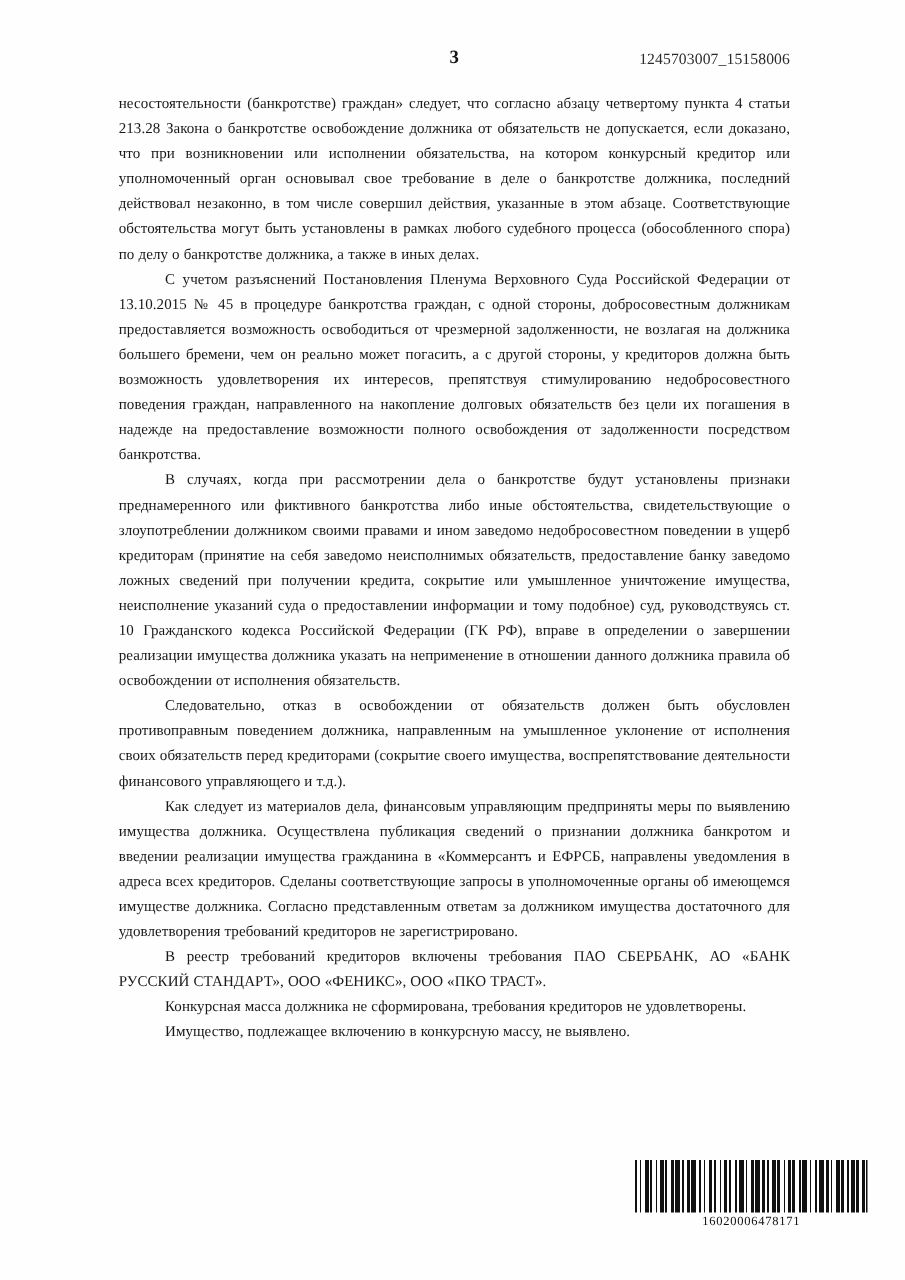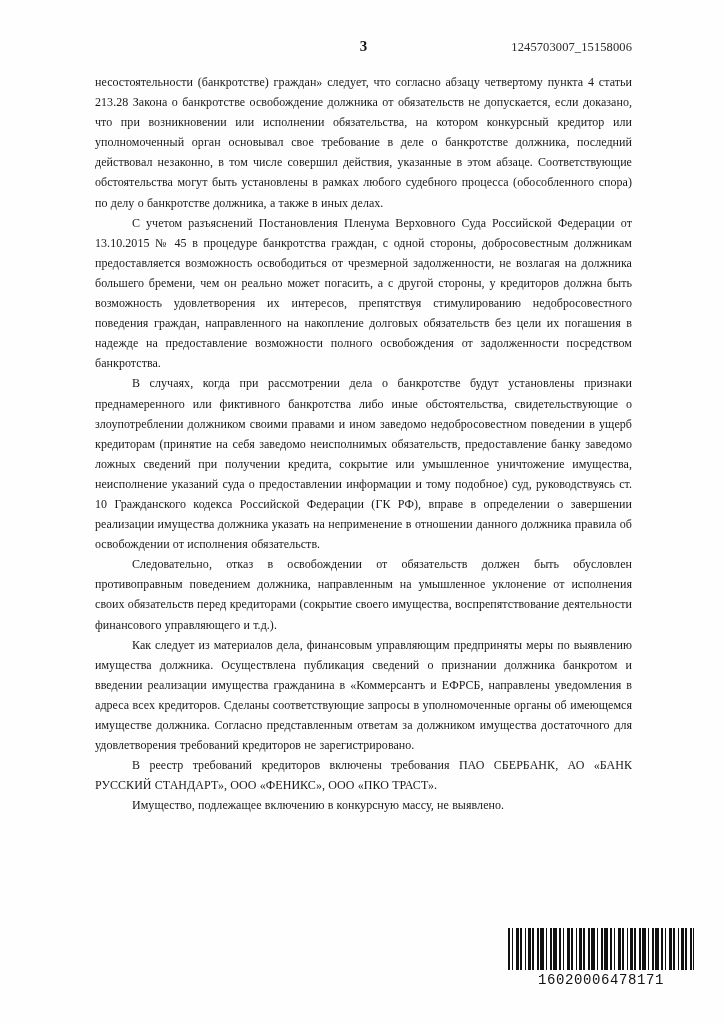--- a/index.html
+++ b/index.html
@@ -98,22 +98,22 @@
         #111 17px, #111 18px, #fff 18px, #fff 20px,
         #111 20px, #111 23px, #fff 23px, #fff 24px,
         #111 24px, #111 26px, #fff 26px, #fff 29px,
         #111 29px, #111 31px, #fff 31px, #fff 32px,
         #111 32px, #111 36px, #fff 36px, #fff 38px,
         #111 38px, #111 39px, #fff 39px, #fff 42px,
         #111 42px, #111 44px, #fff 44px, #fff 45px,
         #111 45px, #111 49px, #fff 49px, #fff 51px);
   }
   .barcode-number {
-    font-family: Liberation Mono, monospace;
-    font-size: 14px;
+    font-family: Liberation Serif, serif;
+    font-size: 10px;
     letter-spacing: 0.6px;
     color: #111;
     margin-top: 2px;
   }
 </style>
 </head>
 <body>
 
 <div class="page">
 
@@ -122,20 +122,21 @@
     <div class="doc-id">1245703007_15158006</div>
   </div>
 
   <div class="doc-body">
     <p class="para no-indent">несостоятельности (банкротстве) граждан» следует, что согласно абзацу четвертому пункта 4 статьи 213.28 Закона о банкротстве освобождение должника от обязательств не допускается, если доказано, что при возникновении или исполнении обязательства, на котором конкурсный кредитор или уполномоченный орган основывал свое требование в деле о банкротстве должника, последний действовал незаконно, в том числе совершил действия, указанные в этом абзаце. Соответствующие обстоятельства могут быть установлены в рамках любого судебного процесса (обособленного спора) по делу о банкротстве должника, а также в иных делах.</p>
     <p class="para">С учетом разъяснений Постановления Пленума Верховного Суда Российской Федерации от 13.10.2015 № 45 в процедуре банкротства граждан, с одной стороны, добросовестным должникам предоставляется возможность освободиться от чрезмерной задолженности, не возлагая на должника большего бремени, чем он реально может погасить, а с другой стороны, у кредиторов должна быть возможность удовлетворения их интересов, препятствуя стимулированию недобросовестного поведения граждан, направленного на накопление долговых обязательств без цели их погашения в надежде на предоставление возможности полного освобождения от задолженности посредством банкротства.</p>
     <p class="para">В случаях, когда при рассмотрении дела о банкротстве будут установлены признаки преднамеренного или фиктивного банкротства либо иные обстоятельства, свидетельствующие о злоупотреблении должником своими правами и ином заведомо недобросовестном поведении в ущерб кредиторам (принятие на себя заведомо неисполнимых обязательств, предоставление банку заведомо ложных сведений при получении кредита, сокрытие или умышленное уничтожение имущества, неисполнение указаний суда о предоставлении информации и тому подобное) суд, руководствуясь ст. 10 Гражданского кодекса Российской Федерации (ГК РФ), вправе в определении о завершении реализации имущества должника указать на неприменение в отношении данного должника правила об освобождении от исполнения обязательств.</p>
     <p class="para">Следовательно, отказ в освобождении от обязательств должен быть обусловлен противоправным поведением должника, направленным на умышленное уклонение от исполнения своих обязательств перед кредиторами (сокрытие своего имущества, воспрепятствование деятельности финансового управляющего и т.д.).</p>
     <p class="para">Как следует из материалов дела, финансовым управляющим предприняты меры по выявлению имущества должника. Осуществлена публикация сведений о признании должника банкротом и введении реализации имущества гражданина в «Коммерсантъ и ЕФРСБ, направлены уведомления в адреса всех кредиторов. Сделаны соответствующие запросы в уполномоченные органы об имеющемся имуществе должника. Согласно представленным ответам за должником имущества достаточного для удовлетворения требований кредиторов не зарегистрировано.</p>
     <p class="para">В реестр требований кредиторов включены требования ПАО СБЕРБАНК, АО «БАНК РУССКИЙ СТАНДАРТ», ООО «ФЕНИКС», ООО «ПКО ТРАСТ».</p>
+    <p class="para">Конкурсная масса должника не сформирована, требования кредиторов не удовлетворены.</p>
     <p class="para">Имущество, подлежащее включению в конкурсную массу, не выявлено.</p>
   </div>
 
   <div class="barcode-block">
     <div class="barcode-bars"></div>
     <div class="barcode-number">16020006478171</div>
   </div>
 
 </div>
 

